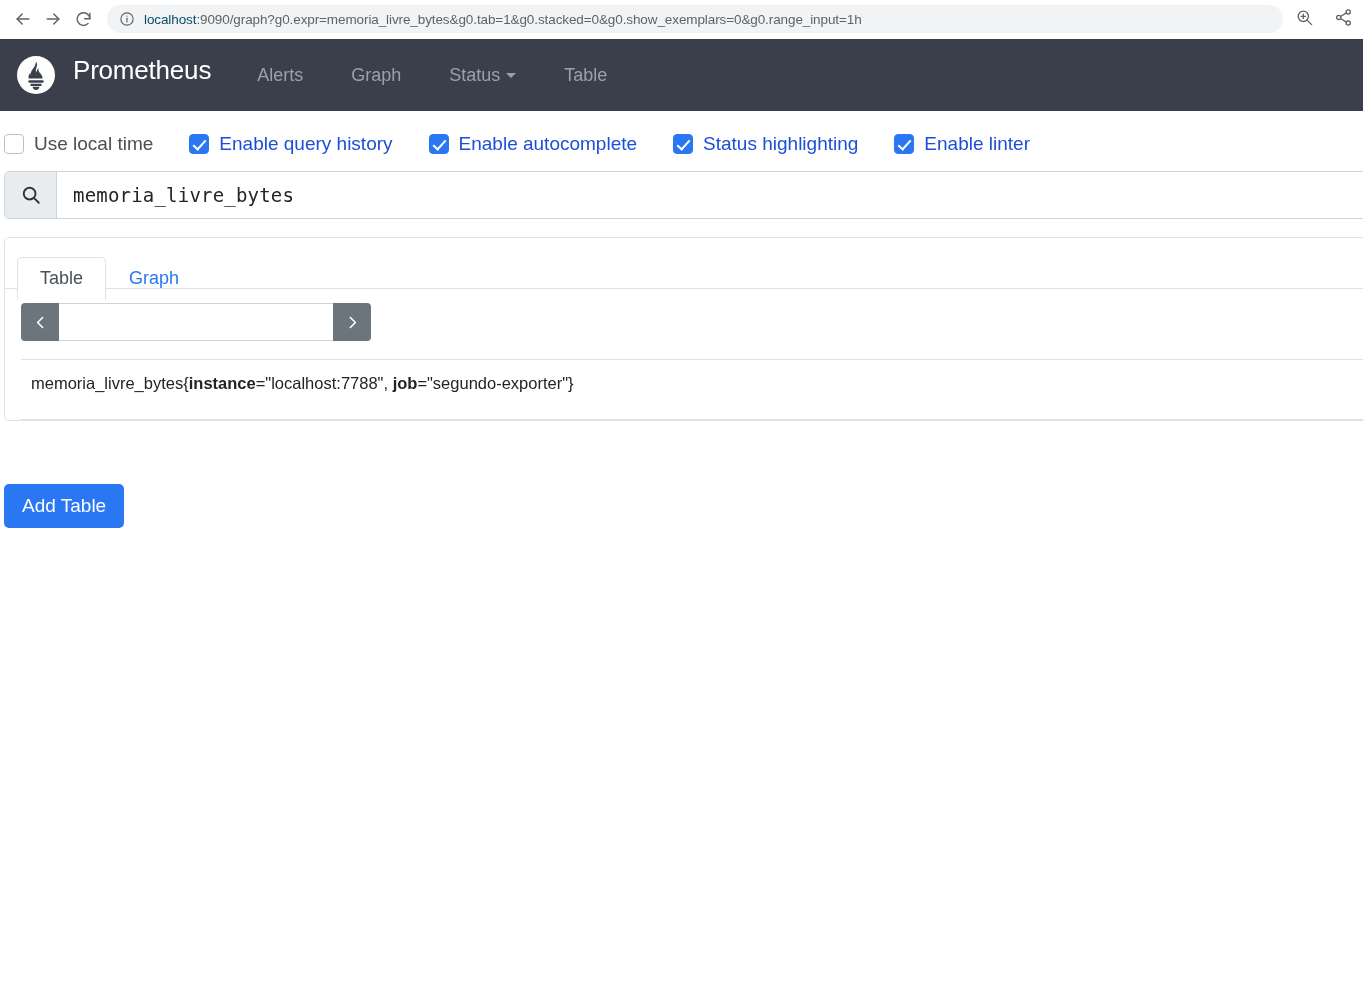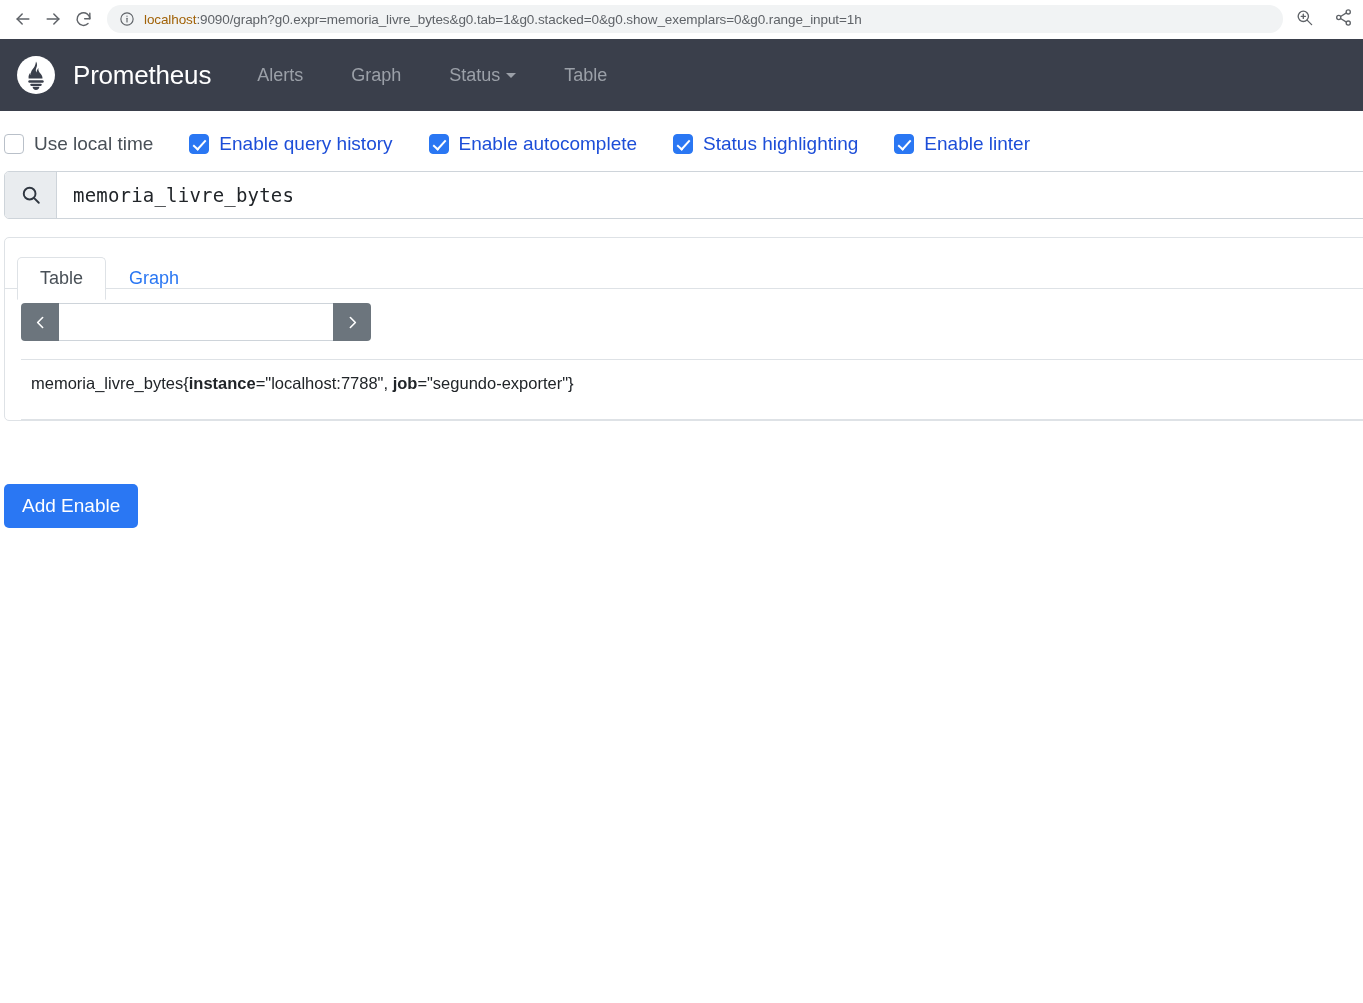--- a/index.html
+++ b/index.html
@@ -47,42 +47,41 @@
     margin-right: 9px;
     color: #5f6368;
   }
   .url-text {
     font-size: 13.5px;
     color: #5f6368;
     white-space: nowrap;
     overflow: hidden;
     letter-spacing: -0.1px;
   }
-  .url-text .host { color: #a16207; font-weight: 500; }
+  .url-text .host { color: #0c4a6e; font-weight: 500; }
   .omni-actions {
     flex: 0 0 auto;
     display: flex;
     align-items: center;
     gap: 20px;
     color: #5f6368;
     margin-left: 4px;
   }
 
   
   .navbar {
     background: #3a3f4b;
     height: 72px;
     display: flex;
     align-items: center;
     padding: 0 16px;
     gap: 0;
   }
   .brand {
     display: flex;
-    align-items: center;
     gap: 17px;
     margin-right: 30px;
   }
   .logo {
     width: 40px; height: 40px;
     flex: 0 0 auto;
   }
   .brand-name {
     color: #ffffff;
     font-size: 26px;
@@ -405,14 +404,14 @@
             </svg>
         </div>
       </div>
 
       <div class="result-table">
         <div class="result-row"><span>memoria_livre_bytes{</span><span class="lname">instance</span><span>="localhost:7788", </span><span class="lname">job</span><span>="segundo-exporter"}</span></div>
       </div>
     </div>
   </div>
 
-  <button class="add-panel">Add Enable</button>
+  <button class="add-panel">Add Table</button>
 </div>
 
 </body></html>

